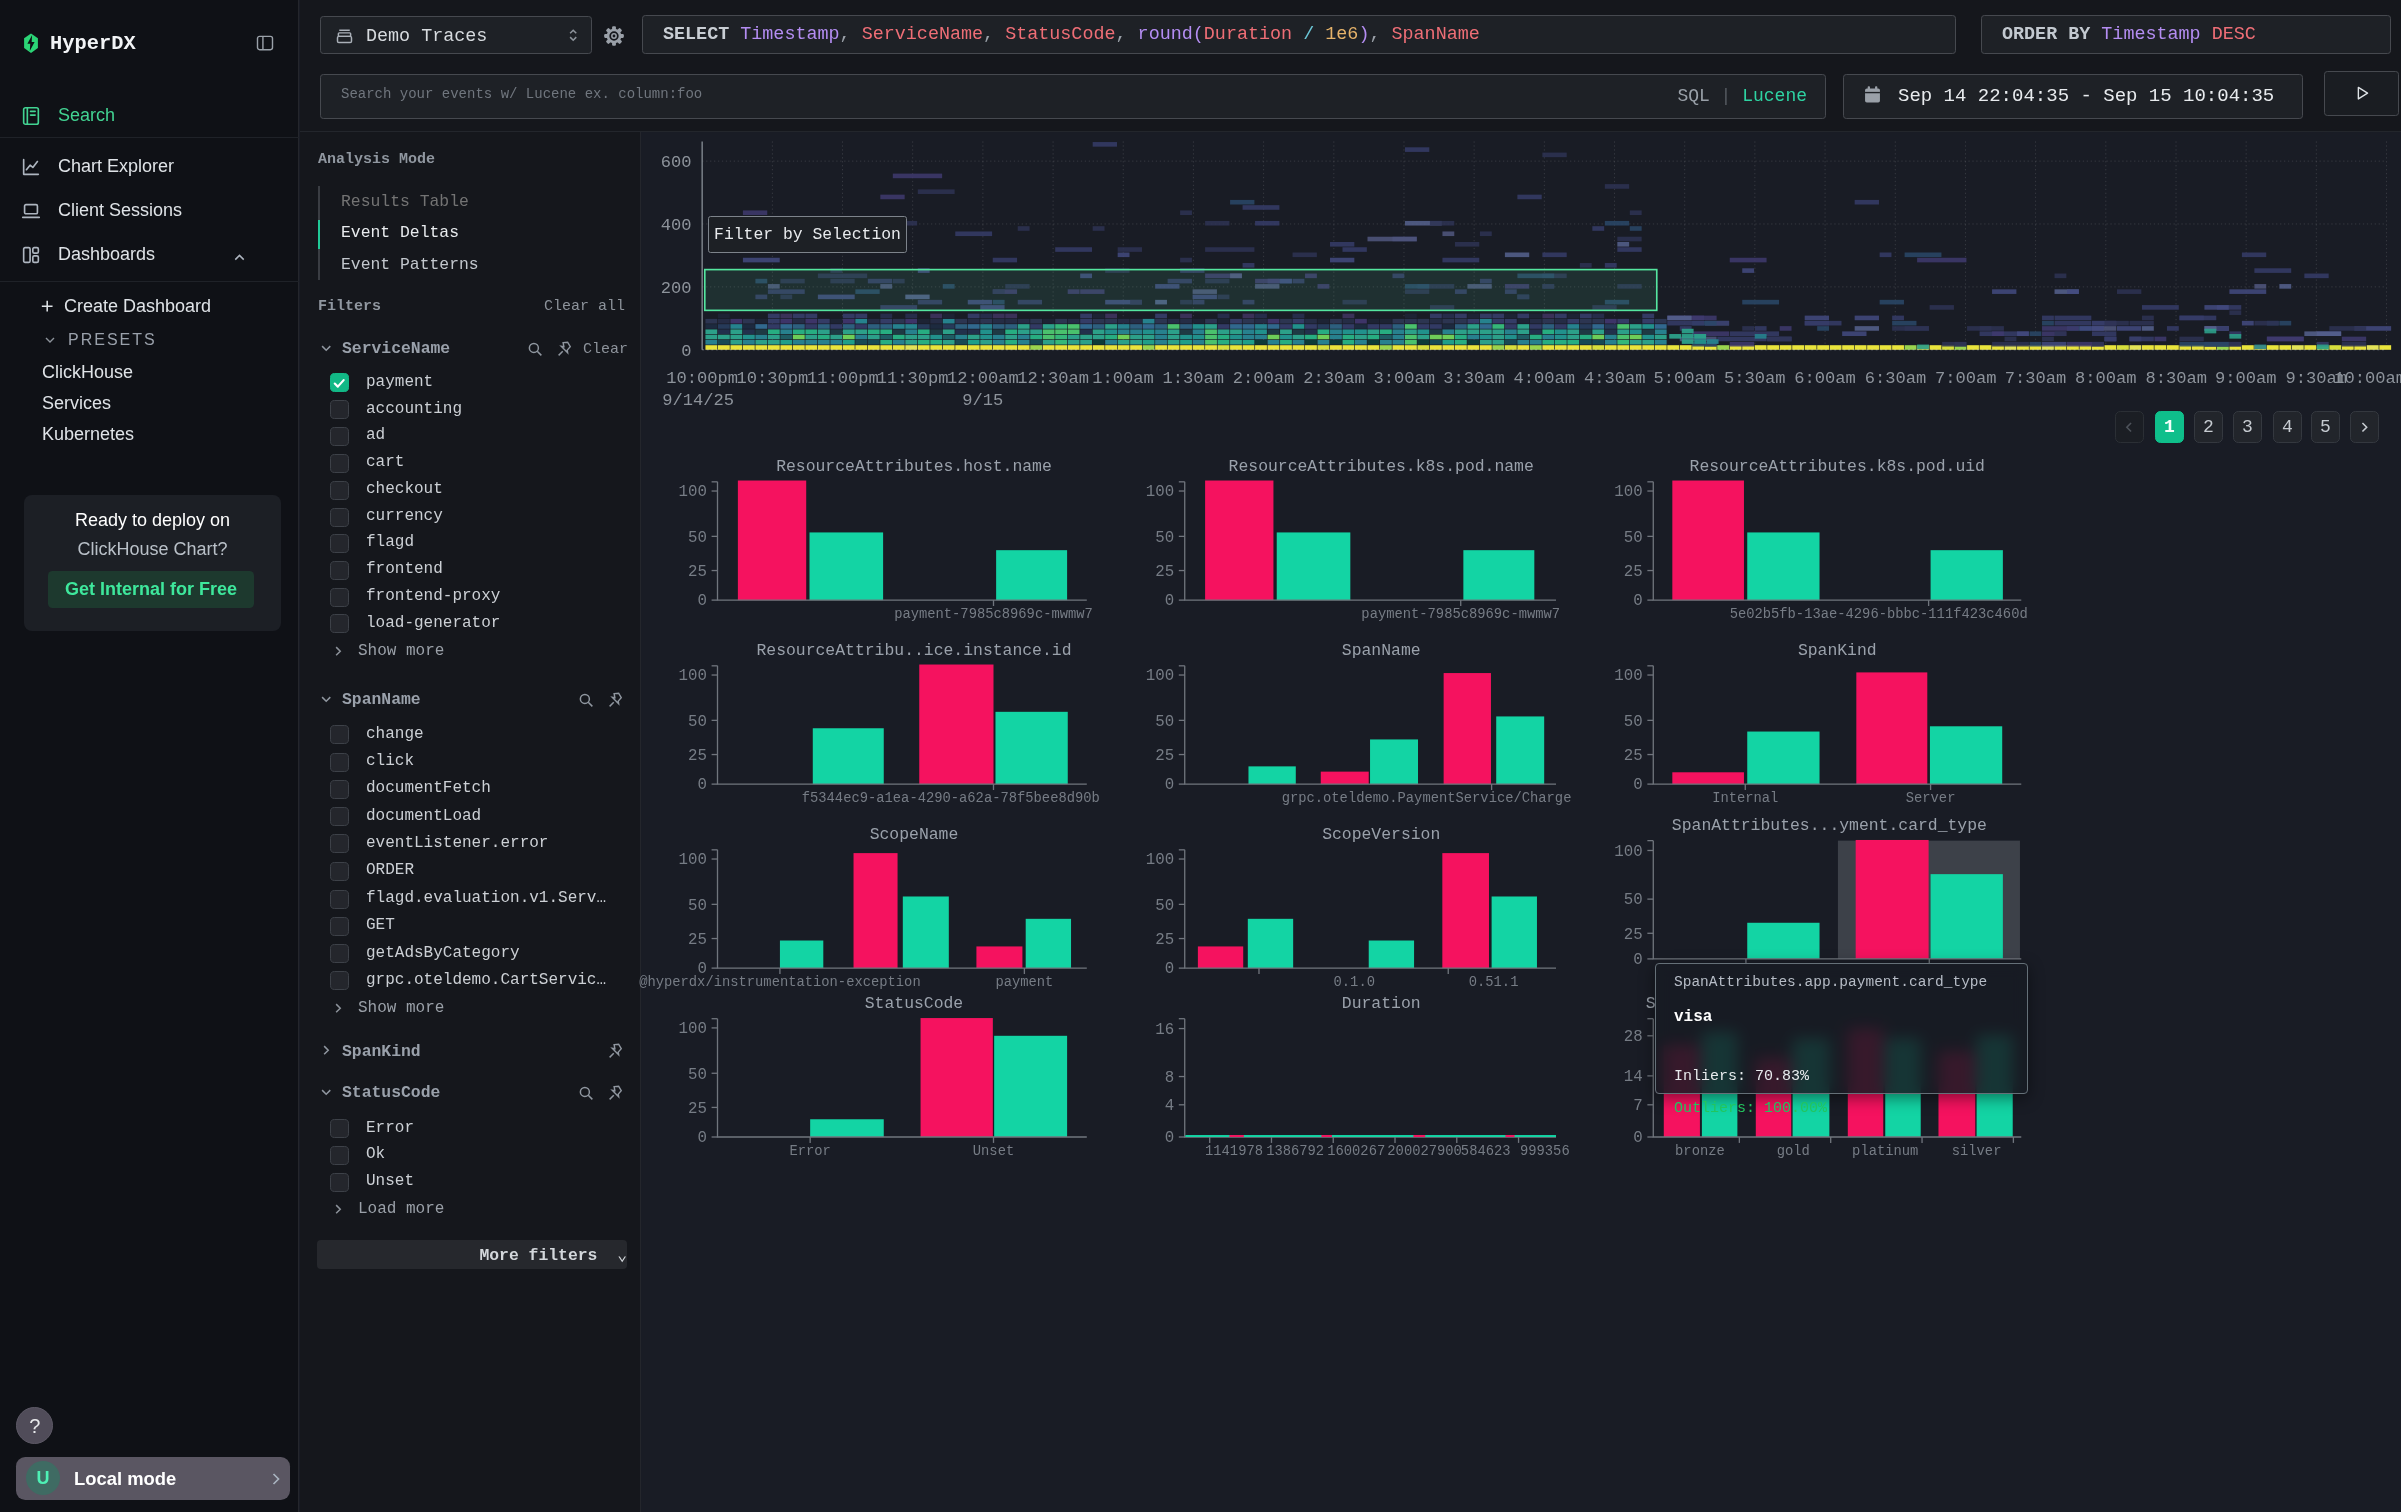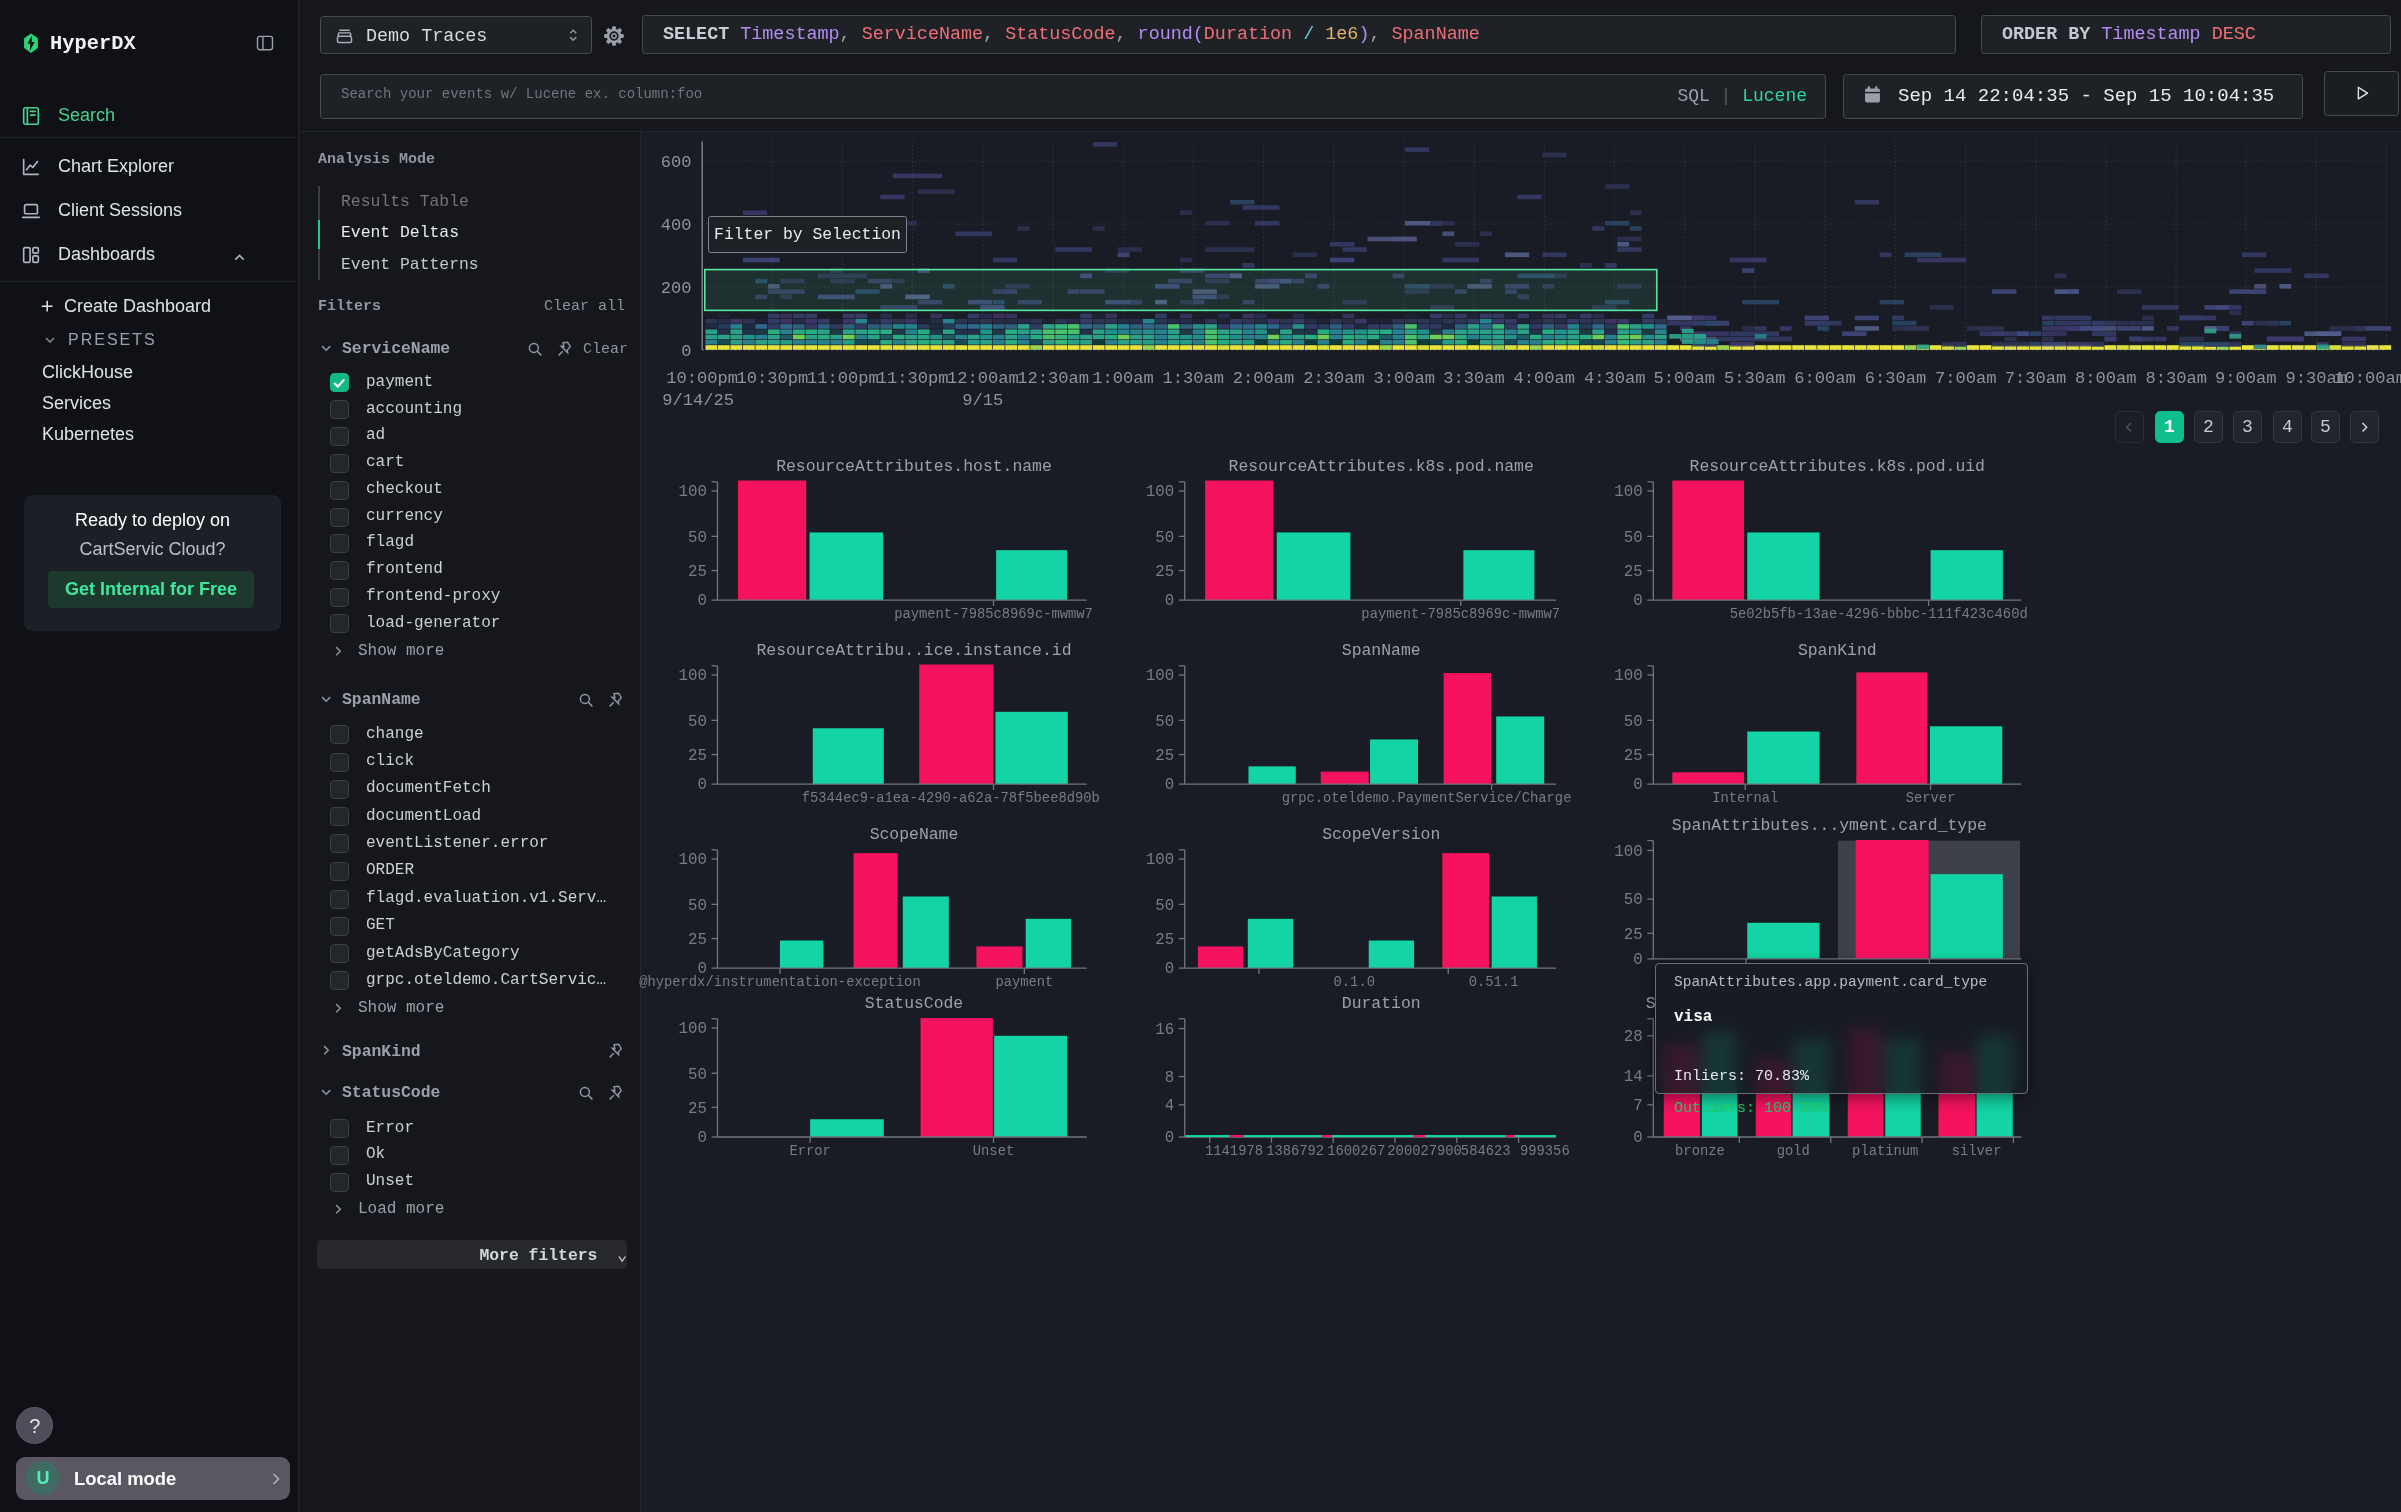--- a/index.html
+++ b/index.html
@@ -68,21 +68,21 @@
       <div class="nav" style="left:64px;top:296px">Create Dashboard</div>
       <svg class="abs" style="left:42px;top:332px" width="16" height="16" viewBox="0 0 24 24" fill="none" stroke="#8d939b" stroke-width="2">
         <path d="M6 9 L12 15 L18 9"></path>
       </svg>
       <div class="nav" style="left:68px;top:331px;font-size:16px;color:#9aa1ab;letter-spacing:2px">PRESETS</div>
       <div class="nav" style="left:42px;top:362px">ClickHouse</div>
       <div class="nav" style="left:42px;top:393px">Services</div>
       <div class="nav" style="left:42px;top:424px">Kubernetes</div>
       <div class="abs" style="left:24px;top:495px;width:257px;height:136px;background:#1c1f25;border-radius:8px"></div>
       <div class="abs sans" style="left:24px;top:510px;width:257px;text-align:center;font-size:18px;color:#ffffff">Ready to deploy on</div>
-      <div class="abs sans" style="left:24px;top:539px;width:257px;text-align:center;font-size:18px;color:#b9c0c8">CartServic Cloud?</div>
+      <div class="abs sans" style="left:24px;top:539px;width:257px;text-align:center;font-size:18px;color:#b9c0c8">ClickHouse Chart?</div>
       <div class="abs sans" style="left:48px;top:571px;width:206px;height:37px;background:#1d392e;border-radius:4.6px;text-align:center;line-height:37px;font-size:18px;font-weight:bold;color:#3ee79c">Get Internal for Free</div>
       <div class="abs sans" style="left:16.4px;top:1407px;width:37px;height:37px;background:#504c59;border:1.3px solid #5d5966;border-radius:50%;text-align:center;line-height:36px;font-size:20px;color:#e8eaec">?</div>
       <div class="abs" style="left:16px;top:1457px;width:274px;height:43px;background:#5a5662;border-radius:9.2px"></div>
       <div class="abs sans" style="left:26px;top:1461px;width:34px;height:34px;background:#3f6b63;border-radius:50%;text-align:center;line-height:34px;font-size:18px;font-weight:bold;color:#4ef0b5">U</div>
       <div class="abs sans" style="left:74px;top:1468px;font-size:18.4px;font-weight:bold;color:#ffffff">Local mode</div>
       <svg class="abs" style="left:266px;top:1469px" width="20" height="20" viewBox="0 0 24 24" fill="none" stroke="#a9b4c0" stroke-width="2">
         <path d="M9 6 L15 12 L9 18"></path>
       </svg>
     </div>
 

